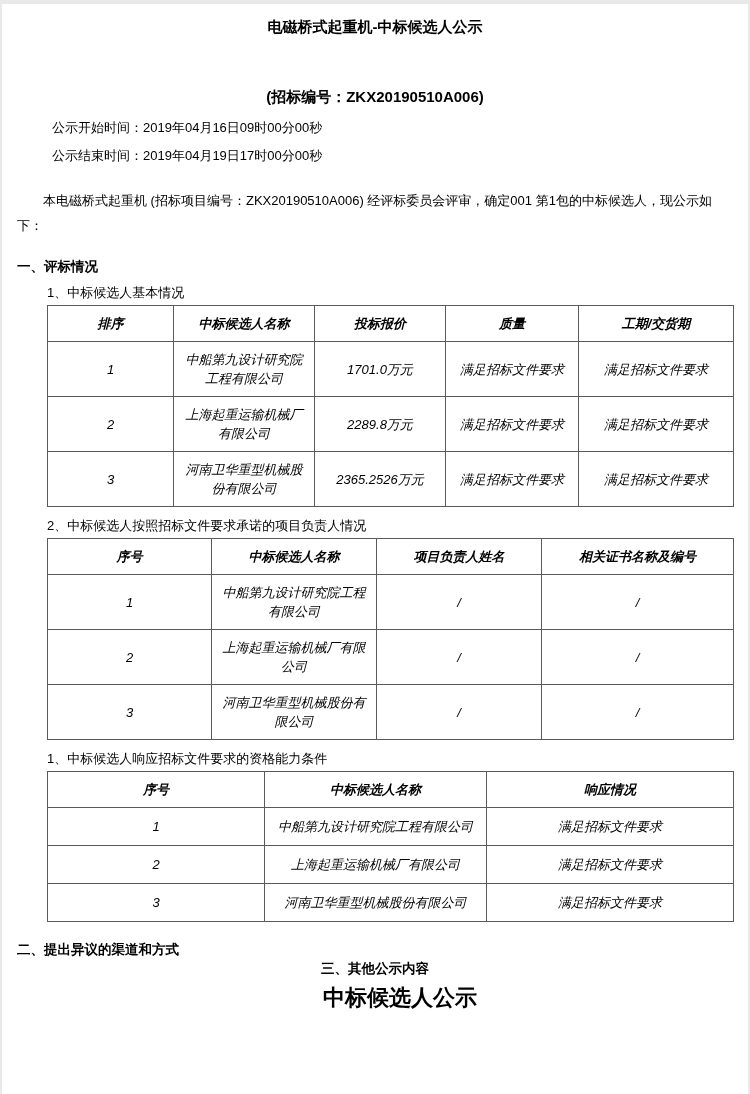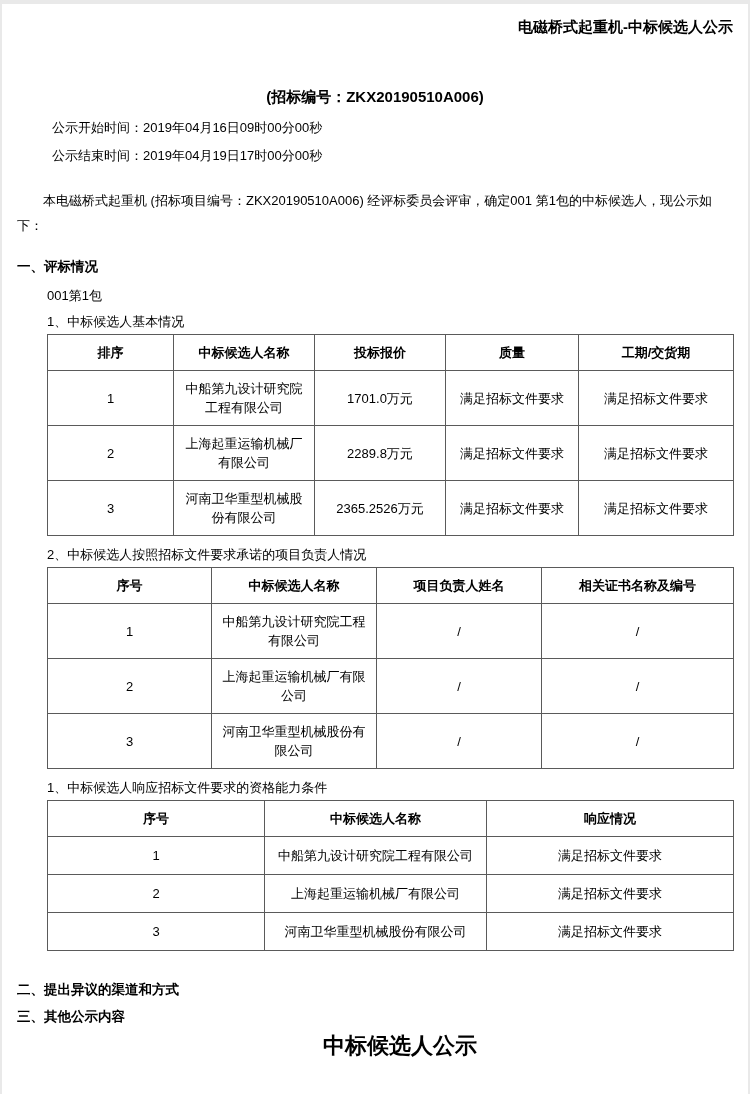--- a/index.html
+++ b/index.html
@@ -15,21 +15,21 @@
     margin: 4px 2px 0 2px;
     background: #ffffff;
     overflow: hidden;
   }
   .content {
     padding: 12px 15px 20px 15px;
     font-size: 13px;
     line-height: 1.4;
   }
   .doc-title {
-    text-align: right;
+    text-align: center;
     font-size: 15px;
     font-weight: bold;
     line-height: 22px;
   }
   .doc-subtitle {
     text-align: center;
     font-size: 15px;
     font-weight: bold;
     line-height: 22px;
     margin-top: 48px;
@@ -66,32 +66,33 @@
     margin: 5px 0 0 30px;
     font-size: 13px;
   }
   th, td {
     border: 1px solid #5a5a5a;
     text-align: center;
     vertical-align: middle;
     padding: 2px 6px;
     word-break: break-all;
     line-height: 19px;
+    font-style: italic;
   }
   th { font-weight: bold; height: 36px; }
   .t-main td { height: 55px; }
   .t-qual td { height: 38px; }
   .objection-body {
     margin-top: 12px;
     text-indent: 2em;
     line-height: 25px;
     padding-right: 6px;
   }
-  .sec-heading.h2 { margin-top: 31px; }
-  .sec-heading.h3 { margin-top: 12px; }
+  .sec-heading.h2 { margin-top: 20px; }
+  .sec-heading.h3 { margin-top: 4px; text-align: center; }
   .notice-title {
     margin: 7px 0 0 50px;
     font-size: 22px;
     font-weight: bold;
     line-height: 30px;
     text-align: center;
   }
 </style>
 </head>
 <body>
@@ -101,21 +102,20 @@
 
     <div class="doc-title">电磁桥式起重机-中标候选人公示</div>
     <div class="doc-subtitle">(招标编号：ZKX20190510A006)</div>
 
     <div class="time-line first">公示开始时间：2019年04月16日09时00分00秒</div>
     <div class="time-line">公示结束时间：2019年04月19日17时00分00秒</div>
 
     <p class="intro">本电磁桥式起重机 (招标项目编号：ZKX20190510A006) 经评标委员会评审，确定001 第1包的中标候选人，现公示如下：</p>
 
     <div class="sec-heading h1">一、评标情况</div>
-    <div class="package-label">001第1包</div>
 
     <div class="table-caption">1、中标候选人基本情况</div>
     <table class="t-main">
       <colgroup>
         <col style="width:126px">
           <col style="width:141px">
           <col style="width:131px">
           <col style="width:133px">
           <col style="width:155px">
       </colgroup>

